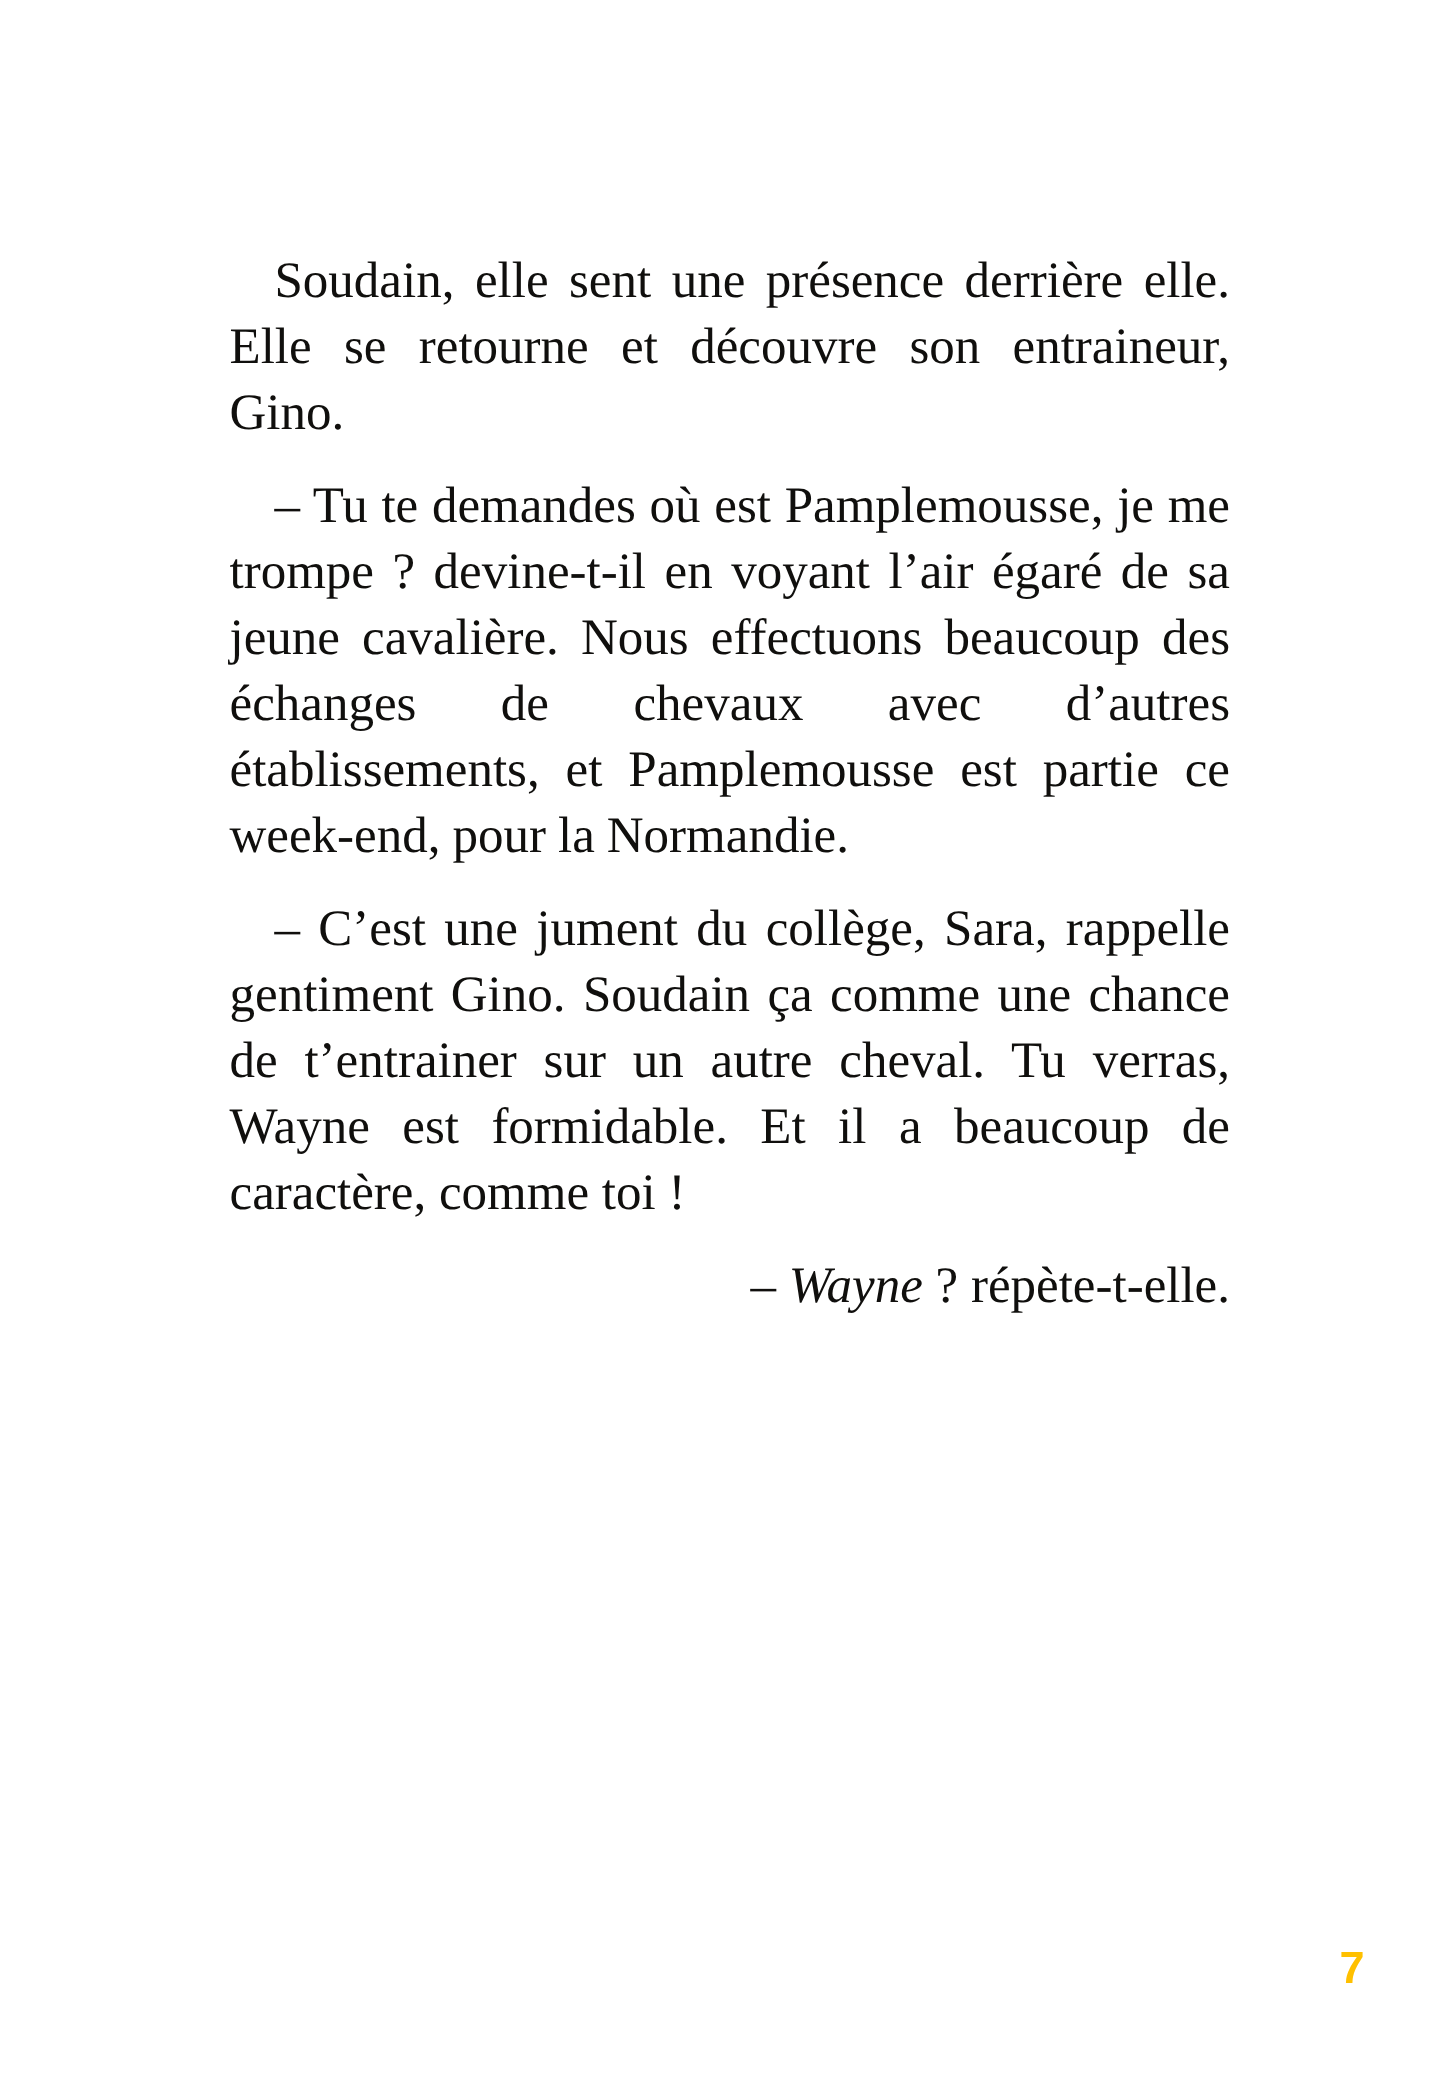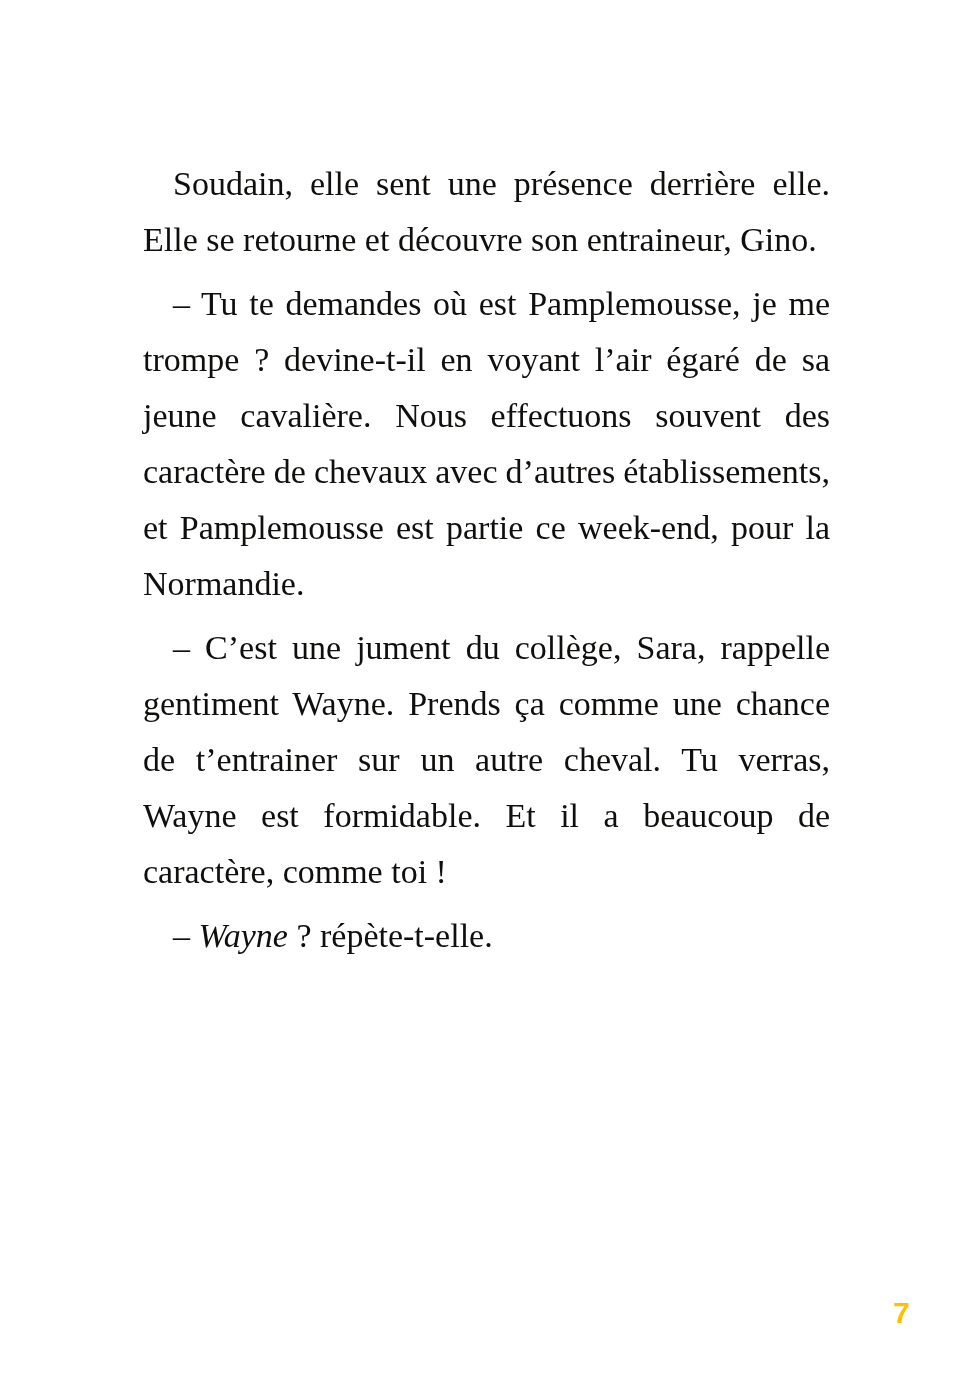--- a/index.html
+++ b/index.html
@@ -19,35 +19,35 @@
   }
 
   .text-block {
     position: absolute;
     left: 135px;
     top: 148px;
     width: 703px;
   }
 
   .para {
-    margin: 8px;
+    margin: 18px;
     font-family: "Liberation Serif", "DejaVu Serif", serif;
     font-size: 34px;
-    line-height: 56px;
+    line-height: 44px;
     color: #100f0d;
     text-align: justify;
     text-justify: inter-word;
     text-indent: 30px;
     hyphens: none;
     -webkit-hyphens: none;
   }
 
   
   .para:last-child {
-    text-align: left;
+    text-align: right;
   }
 
   .para em {
     font-style: italic;
   }
 
   
   .para.tight {
     word-spacing: -0.5px;
   }
@@ -66,24 +66,24 @@
 </style>
 </head>
 <body>
 
 <div class="page">
 
   <div class="text-block">
 
     <p class="para">Soudain, elle sent une présence derrière elle. Elle se retourne et découvre son entraineur, Gino.</p>
 
-    <p class="para tight">– Tu te demandes où est Pamplemousse, je me trompe ? devine-t-il en voyant l’air égaré de sa jeune cavalière. Nous effectuons souvent des caractère de chevaux avec d’autres établissements, et Pamplemousse est partie ce week-end, pour la Normandie.</p>
+    <p class="para tight">– Tu te demandes où est Pamplemousse, je me trompe ? devine-t-il en voyant l’air égaré de sa jeune cavalière. Nous effectuons beaucoup des échanges de chevaux avec d’autres établissements, et Pamplemousse est partie ce week-end, pour la Normandie.</p>
 
 
-    <p class="para">– C’est une jument du collège, Sara, rappelle gentiment Wayne. Prends ça comme une chance de t’entrainer sur un autre cheval. Tu verras, Wayne est formidable. Et il a beaucoup de caractère, comme toi !</p>
+    <p class="para">– C’est une jument du collège, Sara, rappelle gentiment Gino. Soudain ça comme une chance de t’entrainer sur un autre cheval. Tu verras, Wayne est formidable. Et il a beaucoup de caractère, comme toi !</p>
 
     <p class="para"><span>– </span><em>Wayne</em><span> ? répète-t-elle.</span></p>
 
   </div>
 
   <div class="folio">7</div>
 
 </div>
 
 </body></html>

